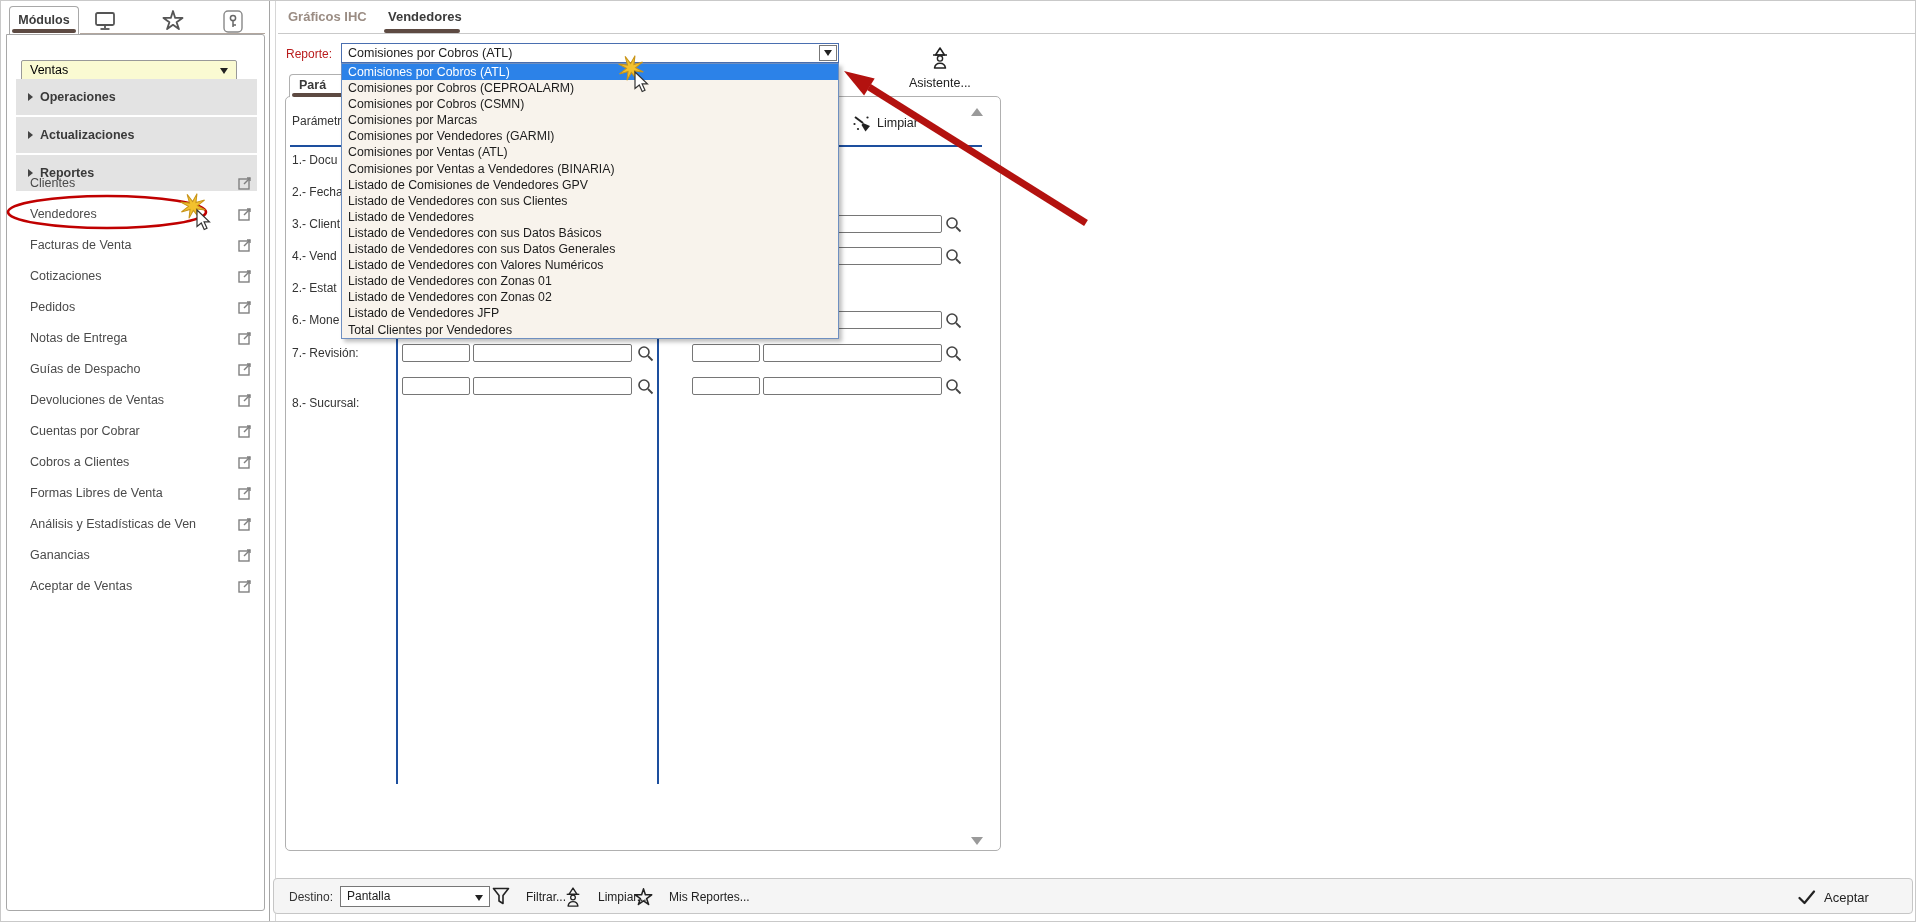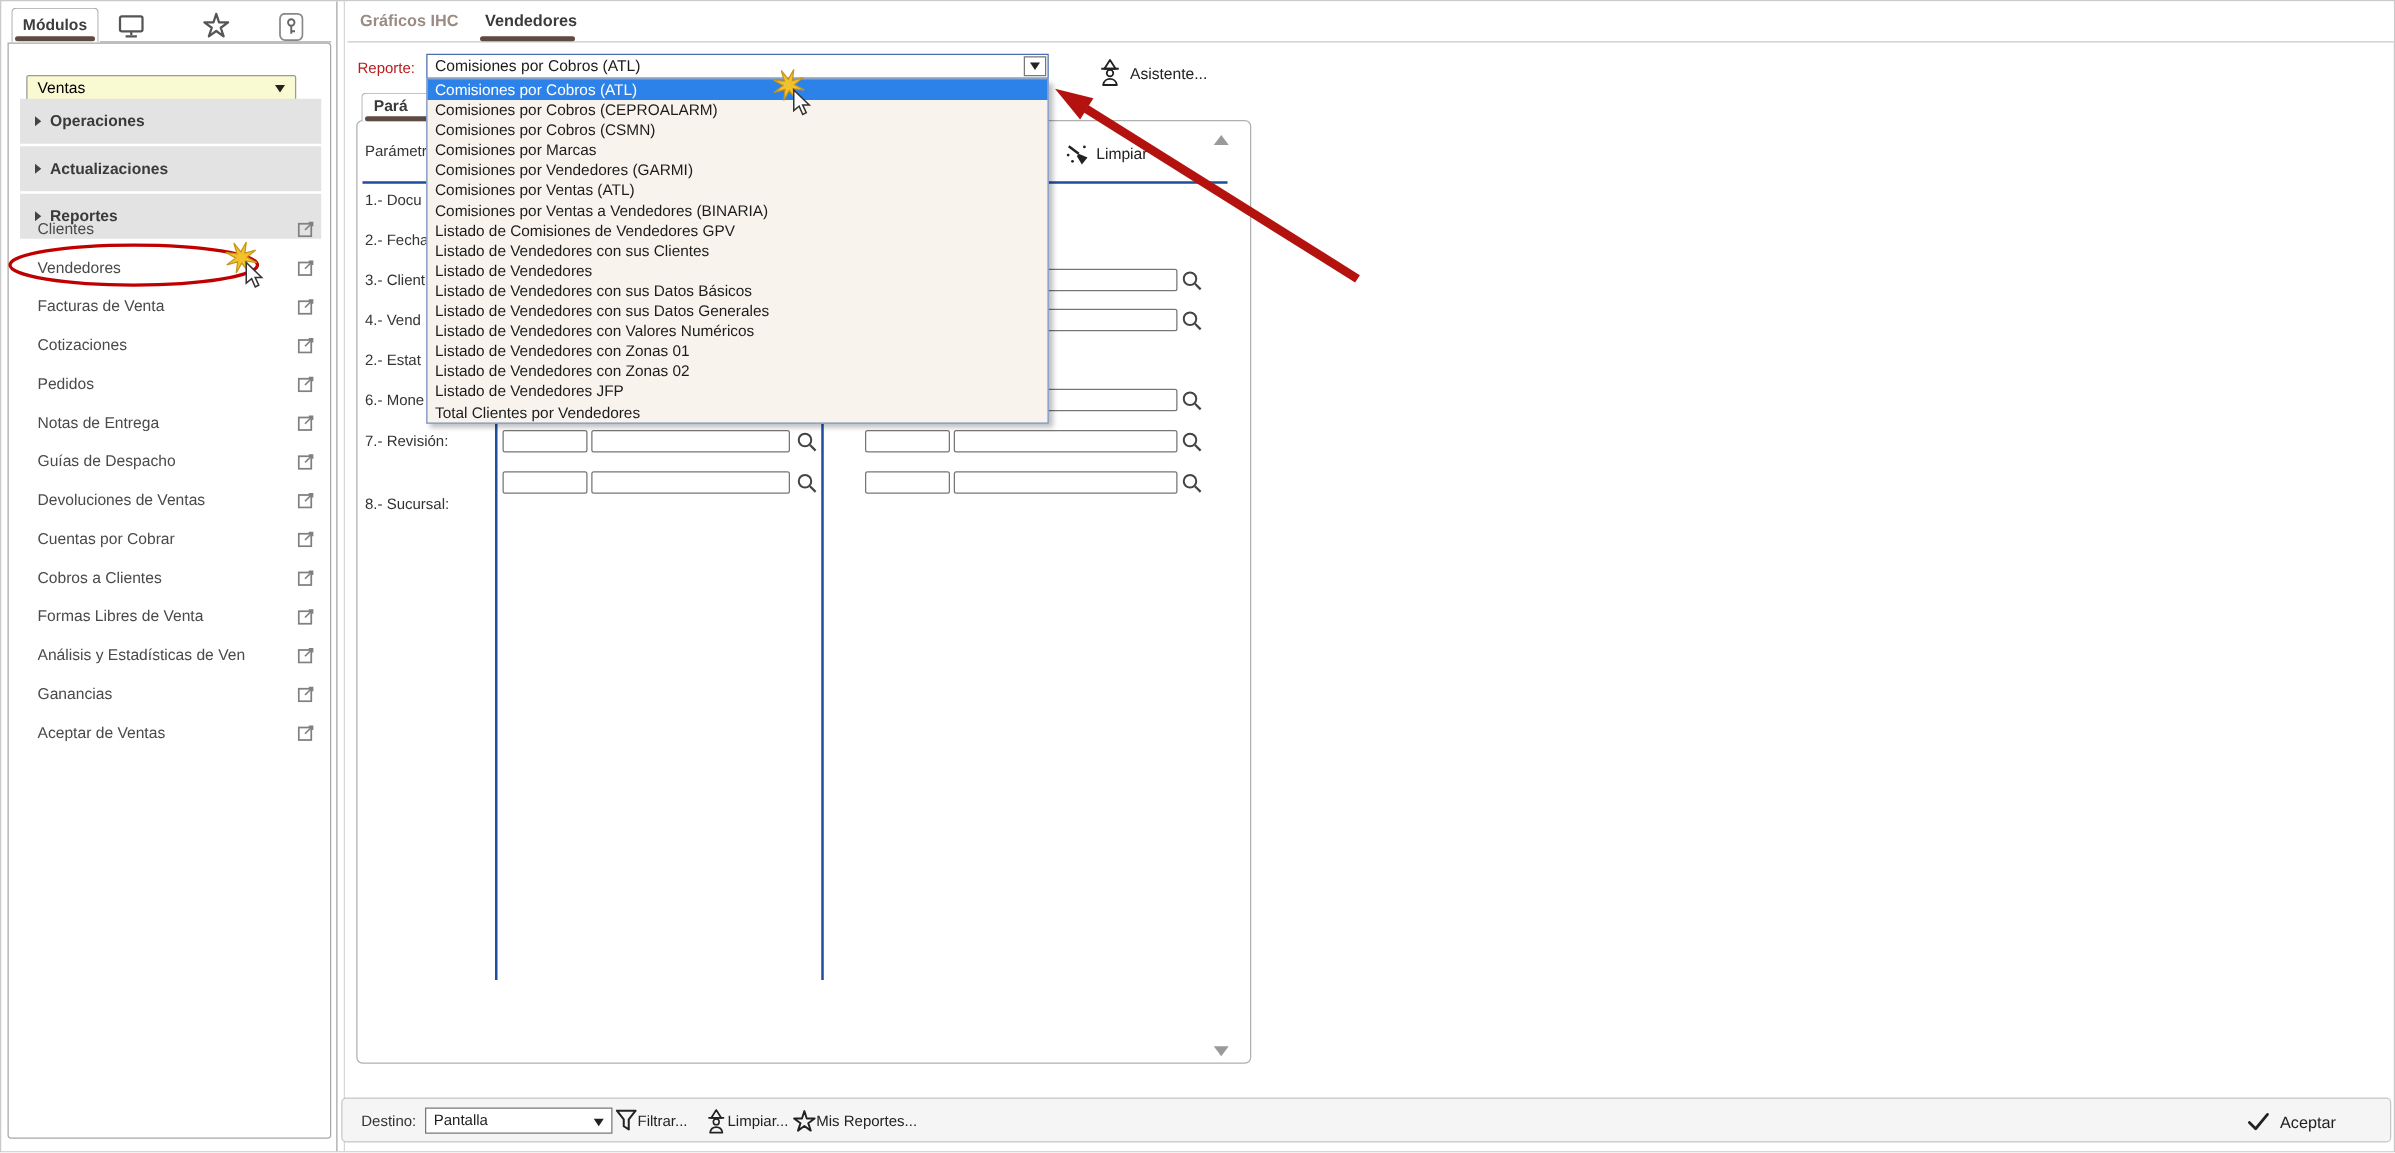--- a/index.html
+++ b/index.html
@@ -40,21 +40,21 @@
   .mtab.active{color:#3b3b3b;}
   .mtab-underline{position:absolute;left:106px;top:28px;width:76px;height:4px;background:#5d4a42;border-radius:2px;}
 
   
   .report-label{position:absolute;left:285px;top:46px;font-size:12px;color:#b91c1c;}
   .report-select{position:absolute;left:340px;top:42px;width:498px;height:20px;background:#fff;
     border:1px solid #4a6fb0;font-size:12.5px;color:#1c1c1c;line-height:18px;padding-left:6px;}
   .sel-btn{position:absolute;right:1px;top:1px;width:18px;height:16px;border:1px solid #777;background:#fff;
     display:flex;align-items:center;justify-content:center;}
   .sel-btn i{width:0;height:0;border-left:4.5px solid transparent;border-right:4.5px solid transparent;border-top:6px solid #222;}
-  .assist-btn{position:absolute;left:877px;top:46px;display:flex;align-items:center;gap:6px;font-size:12.5px;color:#222;}
+  .assist-btn{position:absolute;left:908px;top:46px;display:flex;align-items:center;gap:6px;font-size:12.5px;color:#222;flex-direction:column;}
 
   
   .panel{position:absolute;left:284px;top:95px;width:716px;height:755px;border:1px solid #b0b0b0;border-radius:5px;background:#fff;}
   .panel-tab{position:absolute;left:288px;top:73px;width:58px;height:23px;background:#fff;border:1px solid #b0b0b0;
     border-bottom:none;border-radius:4px 4px 0 0;font-weight:bold;font-size:12.5px;color:#3a3a3a;
     line-height:20px;padding-left:9px;z-index:5;}
   .panel-tab::after{content:"";position:absolute;left:2px;right:2px;bottom:0;height:4px;background:#5d4a42;border-radius:2px;}
   .param-hdr{position:absolute;left:6px;top:17px;font-size:12px;color:#333;}
   .limpiar-btn{position:absolute;left:566px;top:16px;display:flex;align-items:center;gap:5px;font-size:12.5px;color:#222;}
   .hline-blue{position:absolute;left:4px;top:48px;width:692px;height:2px;background:#1d4f9e;}
@@ -72,21 +72,21 @@
     z-index:50;box-shadow:3px 3px 4px rgba(0,0,0,.25);}
   .dd-item{height:16.1px;line-height:16.1px;font-size:12.3px;color:#1c1c1c;padding-left:6px;white-space:nowrap;overflow:hidden;}
   .dd-item.hl{background:#2c82e8;color:#fff;}
 
   
   .footer{position:absolute;left:272px;top:877px;width:1640px;height:36px;background:#f5f5f5;
     border:1px solid #c6c6c6;border-radius:4px;}
   .dest-label{position:absolute;left:15px;top:11px;font-size:12px;color:#333;}
   .dest-select{position:absolute;left:66px;top:7px;width:150px;height:21px;background:#fff;border:1px solid #777;
     font-size:12px;color:#1c1c1c;line-height:19px;padding-left:6px;}
-  .f-btn{position:absolute;top:7px;display:flex;align-items:center;gap:0;font-size:12px;color:#222;height:22px;}
+  .f-btn{position:absolute;top:7px;display:flex;align-items:center;gap:16px;font-size:12px;color:#222;height:22px;}
   .accept-btn{position:absolute;left:1524px;top:7px;display:flex;align-items:center;gap:8px;font-size:13px;color:#222;height:22px;}
 
   .overlay-svg{position:absolute;left:0;top:0;z-index:120;pointer-events:none;}
   .indicator{position:absolute;z-index:130;pointer-events:none;}
 </style>
 </head>
 <body>
 
 <div class="app">
 

